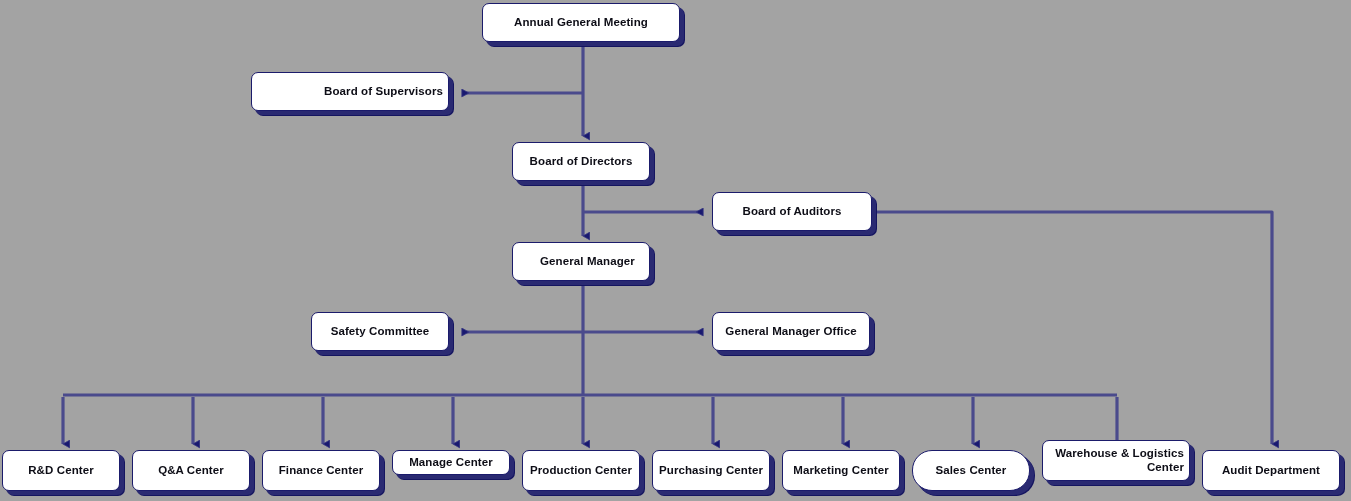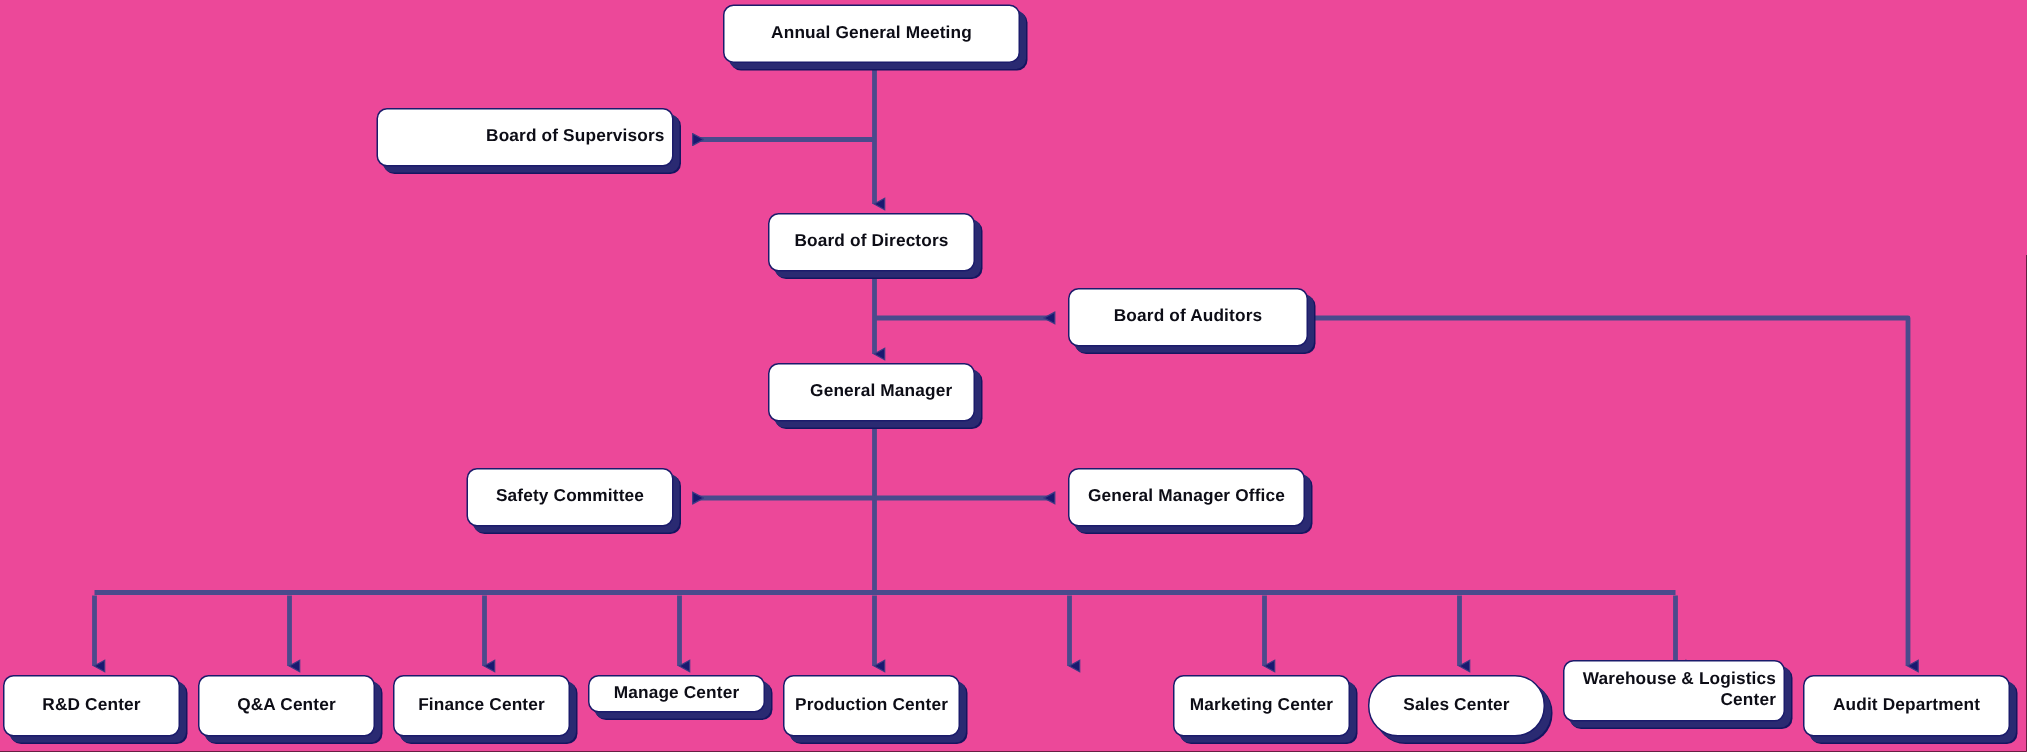--- a/index.html
+++ b/index.html
@@ -4,21 +4,21 @@
 <style>
   html, body {
     margin: 0;
     padding: 0;
     background: #000000;
   }
   #canvas {
     position: relative;
     width: 1351px;
     height: 501px;
-    background: #ec4899;
+    background: #a3a3a3;
     overflow: hidden;
     font-family: "Liberation Sans", sans-serif;
   }
   #edges {
     position: absolute;
     left: 0;
     top: 0;
     width: 1351px;
     height: 501px;
   }
@@ -135,20 +135,23 @@
   </div>
 
   <div class="node" style="left:392px; top:450px; width:118px; height:25px;">
     <span class="node-label">Manage Center</span>
   </div>
 
   <div class="node" style="left:522px; top:450px; width:118px; height:41px;">
     <span class="node-label">Production Center</span>
   </div>
 
+  <div class="node" style="left:652px; top:450px; width:118px; height:41px;">
+    <span class="node-label">Purchasing Center</span>
+  </div>
 
   <div class="node" style="left:782px; top:450px; width:118px; height:41px;">
     <span class="node-label">Marketing Center</span>
   </div>
 
   <div class="node" style="left:912px; top:450px; width:118px; height:41px;border-radius:20px;">
     <span class="node-label">Sales Center</span>
   </div>
 
   <div class="node" style="left:1042px; top:440px; width:148px; height:41px;text-align:right;">

